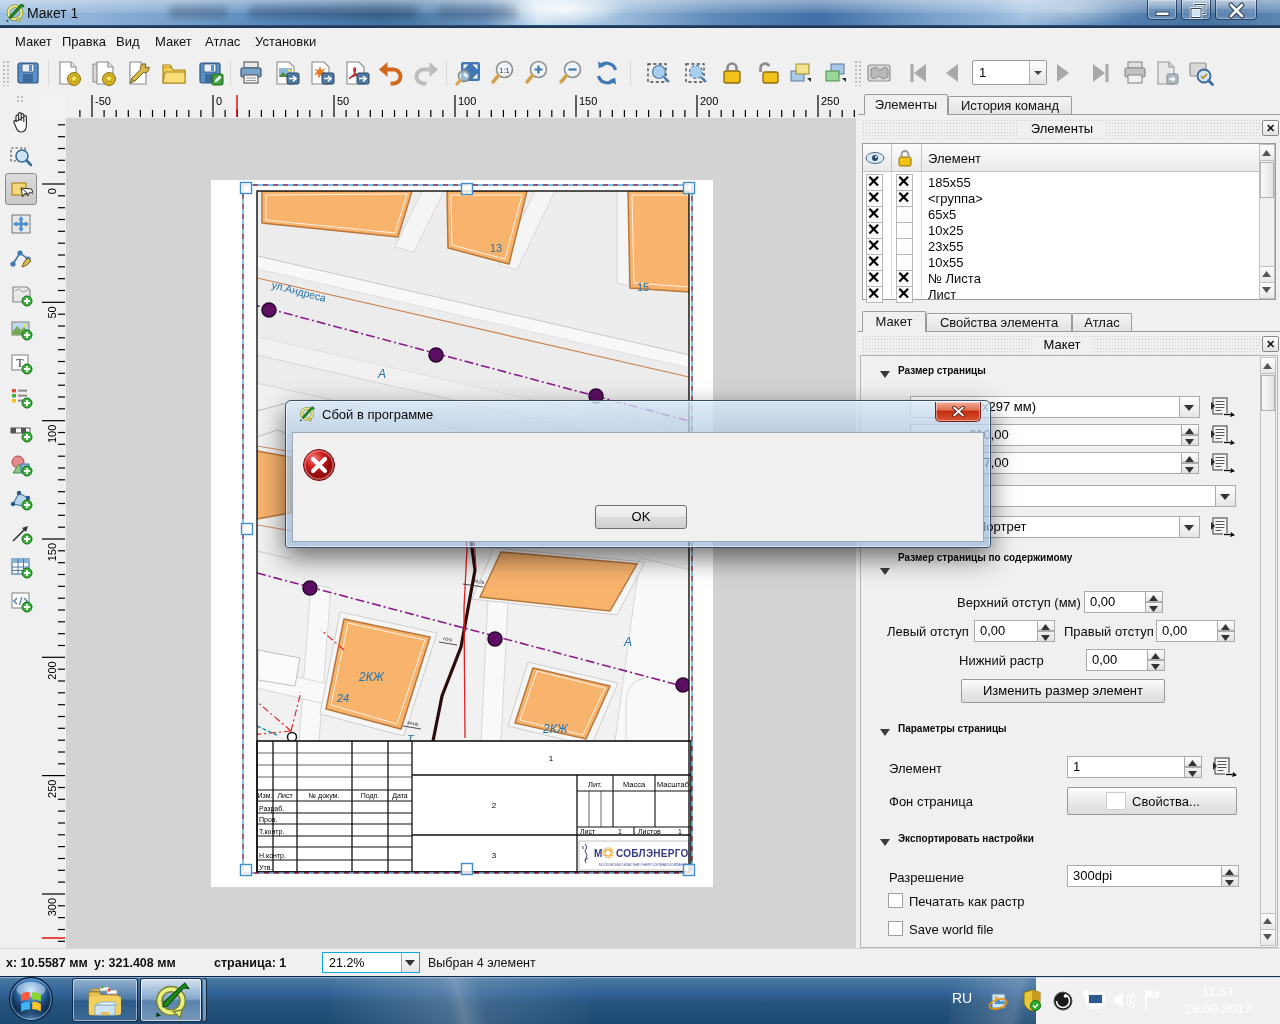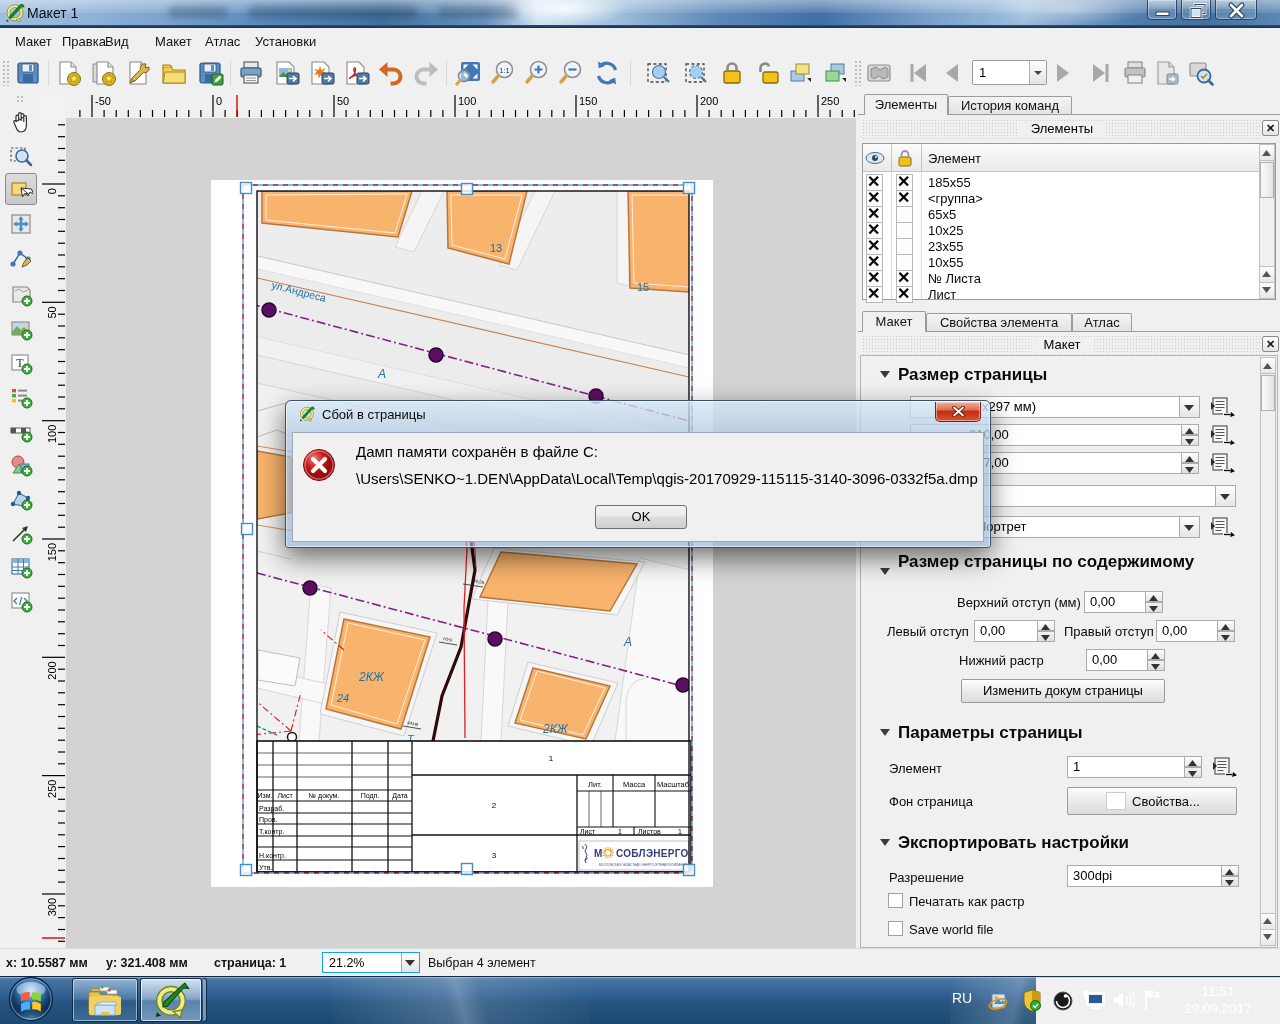--- a/index.html
+++ b/index.html
@@ -21,21 +21,21 @@
 #corner{position:absolute;left:40px;top:94px;width:26px;height:24px;background:#f2f2f2}
 #canvas{position:absolute;left:66px;top:118px;width:790px;height:830px;background:#d3d3d3;overflow:hidden}
 #statusbar{position:absolute;left:0;top:948px;width:1280px;height:28px;background:#f0f0f0;border-top:1px solid #dadada}
 .stxt{position:absolute;top:7px;font-size:12.5px;color:#111}
 #rightpanel{position:absolute;left:858px;top:93px;width:422px;height:855px;background:#f0f0f0}
 .tab{position:absolute;font-size:13px;color:#111;text-align:center;border:1px solid #9b9b9b;border-bottom:none;border-radius:2px 2px 0 0;background:linear-gradient(180deg,#fdfdfd,#ededed 45%,#dedede)}
 .tab.active{background:#f0f0f0}
 .docktitle{position:absolute;height:20px;background-image:radial-gradient(#cccccc 0.75px,transparent 0.85px);background-size:3px 3px;background-position:0 6px}
 .docktitle span{position:absolute;left:50%;transform:translateX(-50%);top:2px;background:#f0f0f0;padding:0 12px;font-size:13px;color:#000;white-space:nowrap}
 .dockx{position:absolute;width:17px;height:16px;border:1px solid #8a8a8a;border-radius:2px;background:linear-gradient(180deg,#fefefe,#e3e3e3);color:#111;font-size:11px;font-weight:bold;text-align:center;line-height:14px}
-.grouphdr{position:absolute;font-size:17px;font-weight:bold;color:#0a0a0a;white-space:nowrap}
+.grouphdr{position:absolute;font-size:10px;font-weight:bold;color:#0a0a0a;white-space:nowrap}
 .gline{position:absolute;background:#d9d9d9}
 .tri{position:absolute;width:0;height:0;border-left:5px solid transparent;border-right:5px solid transparent;border-top:7px solid #3a3a3a}
 .lbl{position:absolute;font-size:13px;color:#0a0a0a;white-space:nowrap}
 .spin{position:absolute;background:#fff;border:1px solid #ababab;font-size:13px;color:#000}
 .spin .v{position:absolute;left:5px;top:2px}
 .btn{position:absolute;border:1px solid #9a9a9a;border-radius:2px;background:linear-gradient(180deg,#fdfdfd,#ececec 45%,#dcdcdc);font-size:13px;color:#000;text-align:center}
 .cb{position:absolute;width:15px;height:15px;background:#fff;border:1px solid #a0a0a0}
 .xmark{position:absolute;font-weight:bold;font-size:15px;color:#000}
 </style></head><body>
 <div id="titlebar">
@@ -62,21 +62,21 @@
       <rect x="48" y="4.5" width="10" height="9" fill="none" stroke="#32475e" stroke-width="1"></rect>
       <rect x="44" y="8.5" width="10" height="9" fill="#cfe0f0" stroke="#fff" stroke-width="2.4"></rect>
       <rect x="44" y="8.5" width="10" height="9" fill="none" stroke="#32475e" stroke-width="1"></rect>
       <path d="M84 5 L95 16 M95 5 L84 16" stroke="#32475e" stroke-width="5" stroke-linecap="round"></path>
       <path d="M84 5 L95 16 M95 5 L84 16" stroke="#fff" stroke-width="2.6" stroke-linecap="round"></path>
     </svg>
 </div>
 <div id="menubar">
 <div class="menuitem" style="left:15px">Макет</div>
 <div class="menuitem" style="left:62px">Правка</div>
-<div class="menuitem" style="left:105px">Вид</div>
+<div class="menuitem" style="left:116px">Вид</div>
 <div class="menuitem" style="left:155px">Макет</div>
 <div class="menuitem" style="left:205px">Атлас</div>
 <div class="menuitem" style="left:255px">Установки</div>
 </div>
 <div id="toolbar">
 <div class="tgrip" style="left:2px"></div>
 <svg class="ticon" style="left:14px" viewBox="0 0 28 28">
       <rect x="4" y="4" width="20" height="20" rx="2" fill="#5a8fc8" stroke="#2d547e" stroke-width="1.2"></rect>
       <rect x="8" y="5" width="12" height="8" fill="#e8eef5" stroke="#2d547e" stroke-width=".8"></rect>
       <rect x="9" y="15" width="10" height="9" fill="#3b6a9c"></rect>
@@ -950,21 +950,21 @@
       <span class="v" style="left:5px">0,00</span>
       <span style="position:absolute;right:-18px;top:-1px;width:18px;height:11px;border:1px solid #ababab;background:linear-gradient(180deg,#fefefe,#e9e9e9)"></span>
       <span style="position:absolute;right:-18px;top:10px;width:18px;height:11px;border:1px solid #ababab;background:linear-gradient(180deg,#f2f2f2,#dfdfdf)"></span>
       <svg style="position:absolute;right:-13px;top:3px" width="9" height="6">
         <path d="M4.5 0L9 6H0z" fill="#333"></path>
       </svg>
       <svg style="position:absolute;right:-13px;top:14px" width="9" height="6">
         <path d="M4.5 6L0 0h9z" fill="#333"></path>
       </svg>
     </div>
-<div class="btn" style="left:103px;top:586px;width:204px;height:24px;line-height:22px">Изменить докум страницы</div>
+<div class="btn" style="left:103px;top:586px;width:204px;height:24px;line-height:22px">Изменить размер элемент</div>
 <div class="tri" style="left:22px;top:636px"></div>
     <div class="grouphdr" style="left:40px;top:630px">Параметры страницы</div>
     <div class="gline" style="left:40px;top:638px;width:350px;height:1px;opacity:0"></div>
 <div class="lbl" style="left:31px;top:668px">Элемент</div>
 <div class="spin" style="left:209px;top:663px;width:118px;height:22px">
       <span class="v" style="left:5px">1</span>
       <span style="position:absolute;right:-18px;top:-1px;width:18px;height:11px;border:1px solid #ababab;background:linear-gradient(180deg,#fefefe,#e9e9e9)"></span>
       <span style="position:absolute;right:-18px;top:10px;width:18px;height:11px;border:1px solid #ababab;background:linear-gradient(180deg,#f2f2f2,#dfdfdf)"></span>
       <svg style="position:absolute;right:-13px;top:3px" width="9" height="6">
         <path d="M4.5 0L9 6H0z" fill="#333"></path>
@@ -1005,46 +1005,45 @@
 <div class="cb" style="left:30px;top:828px"></div>
 <div class="lbl" style="left:51px;top:829px">Save world file</div>
 </div>
 <div style="position:absolute;left:285px;top:400px;width:706px;height:148px;z-index:50;border:1px solid #38506b;border-radius:6px 6px 3px 3px;background:linear-gradient(180deg,rgba(215,230,246,0.8),rgba(165,192,222,0.72) 30%,rgba(150,180,214,0.66));box-shadow:0 10px 26px rgba(0,0,0,0.55), inset 0 0 0 1px rgba(255,255,255,0.55)">
 <div style="position:absolute;left:12px;top:4px;width:18px;height:18px"><svg viewBox="0 0 24 24" width="18" height="18">
 <path d="M12 3a8.2 8.2 0 1 0 0 17.4 8.2 8.2 0 0 0 0-17.4zm0 3.1a5.1 5.1 0 1 1 0 11.2 5.1 5.1 0 0 1 0-11.2z" fill="#eef08a" stroke="#7a7d2a" stroke-width=".8"></path>
 <path d="M13.5 19l3.5 3 1-4z" fill="#eef08a" stroke="#7a7d2a" stroke-width=".8"></path>
 <path d="M20.5 2.5l1.5 3-2.8-.2-11 12.2-2.4.3.6-2.6L17.5 3z" fill="#1d8a1d" stroke="#0a4d0a" stroke-width=".7"></path>
 <path d="M2.5 21.5l3-.6-2.2-1.8z" fill="#0c3b0c"></path>
 </svg></div>
-<div style="position:absolute;left:36px;top:6px;font-size:13px;color:#0a0a0a">Сбой в страницы</div>
+<div style="position:absolute;left:36px;top:6px;font-size:13px;color:#0a0a0a">Сбой в программе</div>
 <div style="position:absolute;left:649px;top:1px;width:46px;height:20px;border:1px solid #7a2020;border-top:none;border-radius:0 0 5px 5px;background:linear-gradient(180deg,#f0b0a0 0%,#e07050 40%,#c22f12 50%,#d9542f 100%);box-shadow:inset 0 0 0 1px rgba(255,255,255,0.45)">
       <svg style="position:absolute;left:16px;top:4px" width="13" height="11">
         <path d="M2 1.5L11 9.5M11 1.5L2 9.5" stroke="#5a1408" stroke-width="3.6" stroke-linecap="round"></path>
         <path d="M2 1.5L11 9.5M11 1.5L2 9.5" stroke="#fff" stroke-width="1.8" stroke-linecap="round"></path>
       </svg>
     </div>
 <div style="position:absolute;left:6px;top:31px;width:692px;height:110px;background:#f0f0f0;border:1px solid #9aa8b8"></div>
 <svg style="position:absolute;left:16px;top:47px" width="34" height="34">
       <defs>
         <radialGradient id="er" cx="35%" cy="30%">
           <stop offset="0%" stop-color="#f08080"></stop>
           <stop offset="55%" stop-color="#d42020"></stop>
           <stop offset="100%" stop-color="#9a0a0a"></stop>
         </radialGradient>
       </defs>
       <circle cx="17" cy="17" r="15.5" fill="url(#er)" stroke="#7a0808" stroke-width="1"></circle>
       <circle cx="17" cy="17" r="14" fill="none" stroke="rgba(255,255,255,0.35)" stroke-width="1.5"></circle>
       <path d="M11 11l12 12M23 11L11 23" stroke="#fff" stroke-width="4.2" stroke-linecap="round"></path>
     </svg>
-<div style="position:absolute;left:70px;top:37px;font-size:15px;color:#000;line-height:27px;white-space:nowrap">Дамп памяти сохранён в файле C:<br>\Users\SENKO~1.DEN\AppData\Local\Temp\qgis-20170929-115115-3140-3096-0332f5a.dmp</div>
 <div style="position:absolute;left:309px;top:104px;width:92px;height:24px;border:1px solid #707070;border-radius:3px;background:linear-gradient(180deg,#f2f2f2,#ebebeb 45%,#dddddd 50%,#cfcfcf);text-align:center;line-height:22px;font-size:13px;color:#000">OK</div>
 </div>
 <div id="statusbar">
 <div class="stxt" style="left:6px;font-weight:bold">x: 10.5587 мм</div>
-<div class="stxt" style="left:106px;font-weight:bold">y: 321.408 мм</div>
+<div class="stxt" style="left:94px;font-weight:bold">y: 321.408 мм</div>
 <div class="stxt" style="left:214px;font-weight:bold">страница: 1</div>
 <div style="position:absolute;left:322px;top:3px;width:98px;height:21px;background:#fff;border:1px solid #0ea5e9">
       <span style="position:absolute;left:6px;top:3px;font-size:12.5px">21.2%</span>
       <span style="position:absolute;right:0;top:0;width:18px;height:19px;border-left:1px solid #a8a8a8;background:linear-gradient(180deg,#fdfdfd,#e4e4e4)"></span>
       <svg style="position:absolute;right:4px;top:7px" width="10" height="6">
         <path d="M0 0h10L5 6z" fill="#333"></path>
       </svg>
     </div>
 <div class="stxt" style="left:428px">Выбран 4 элемент</div>
 </div>

